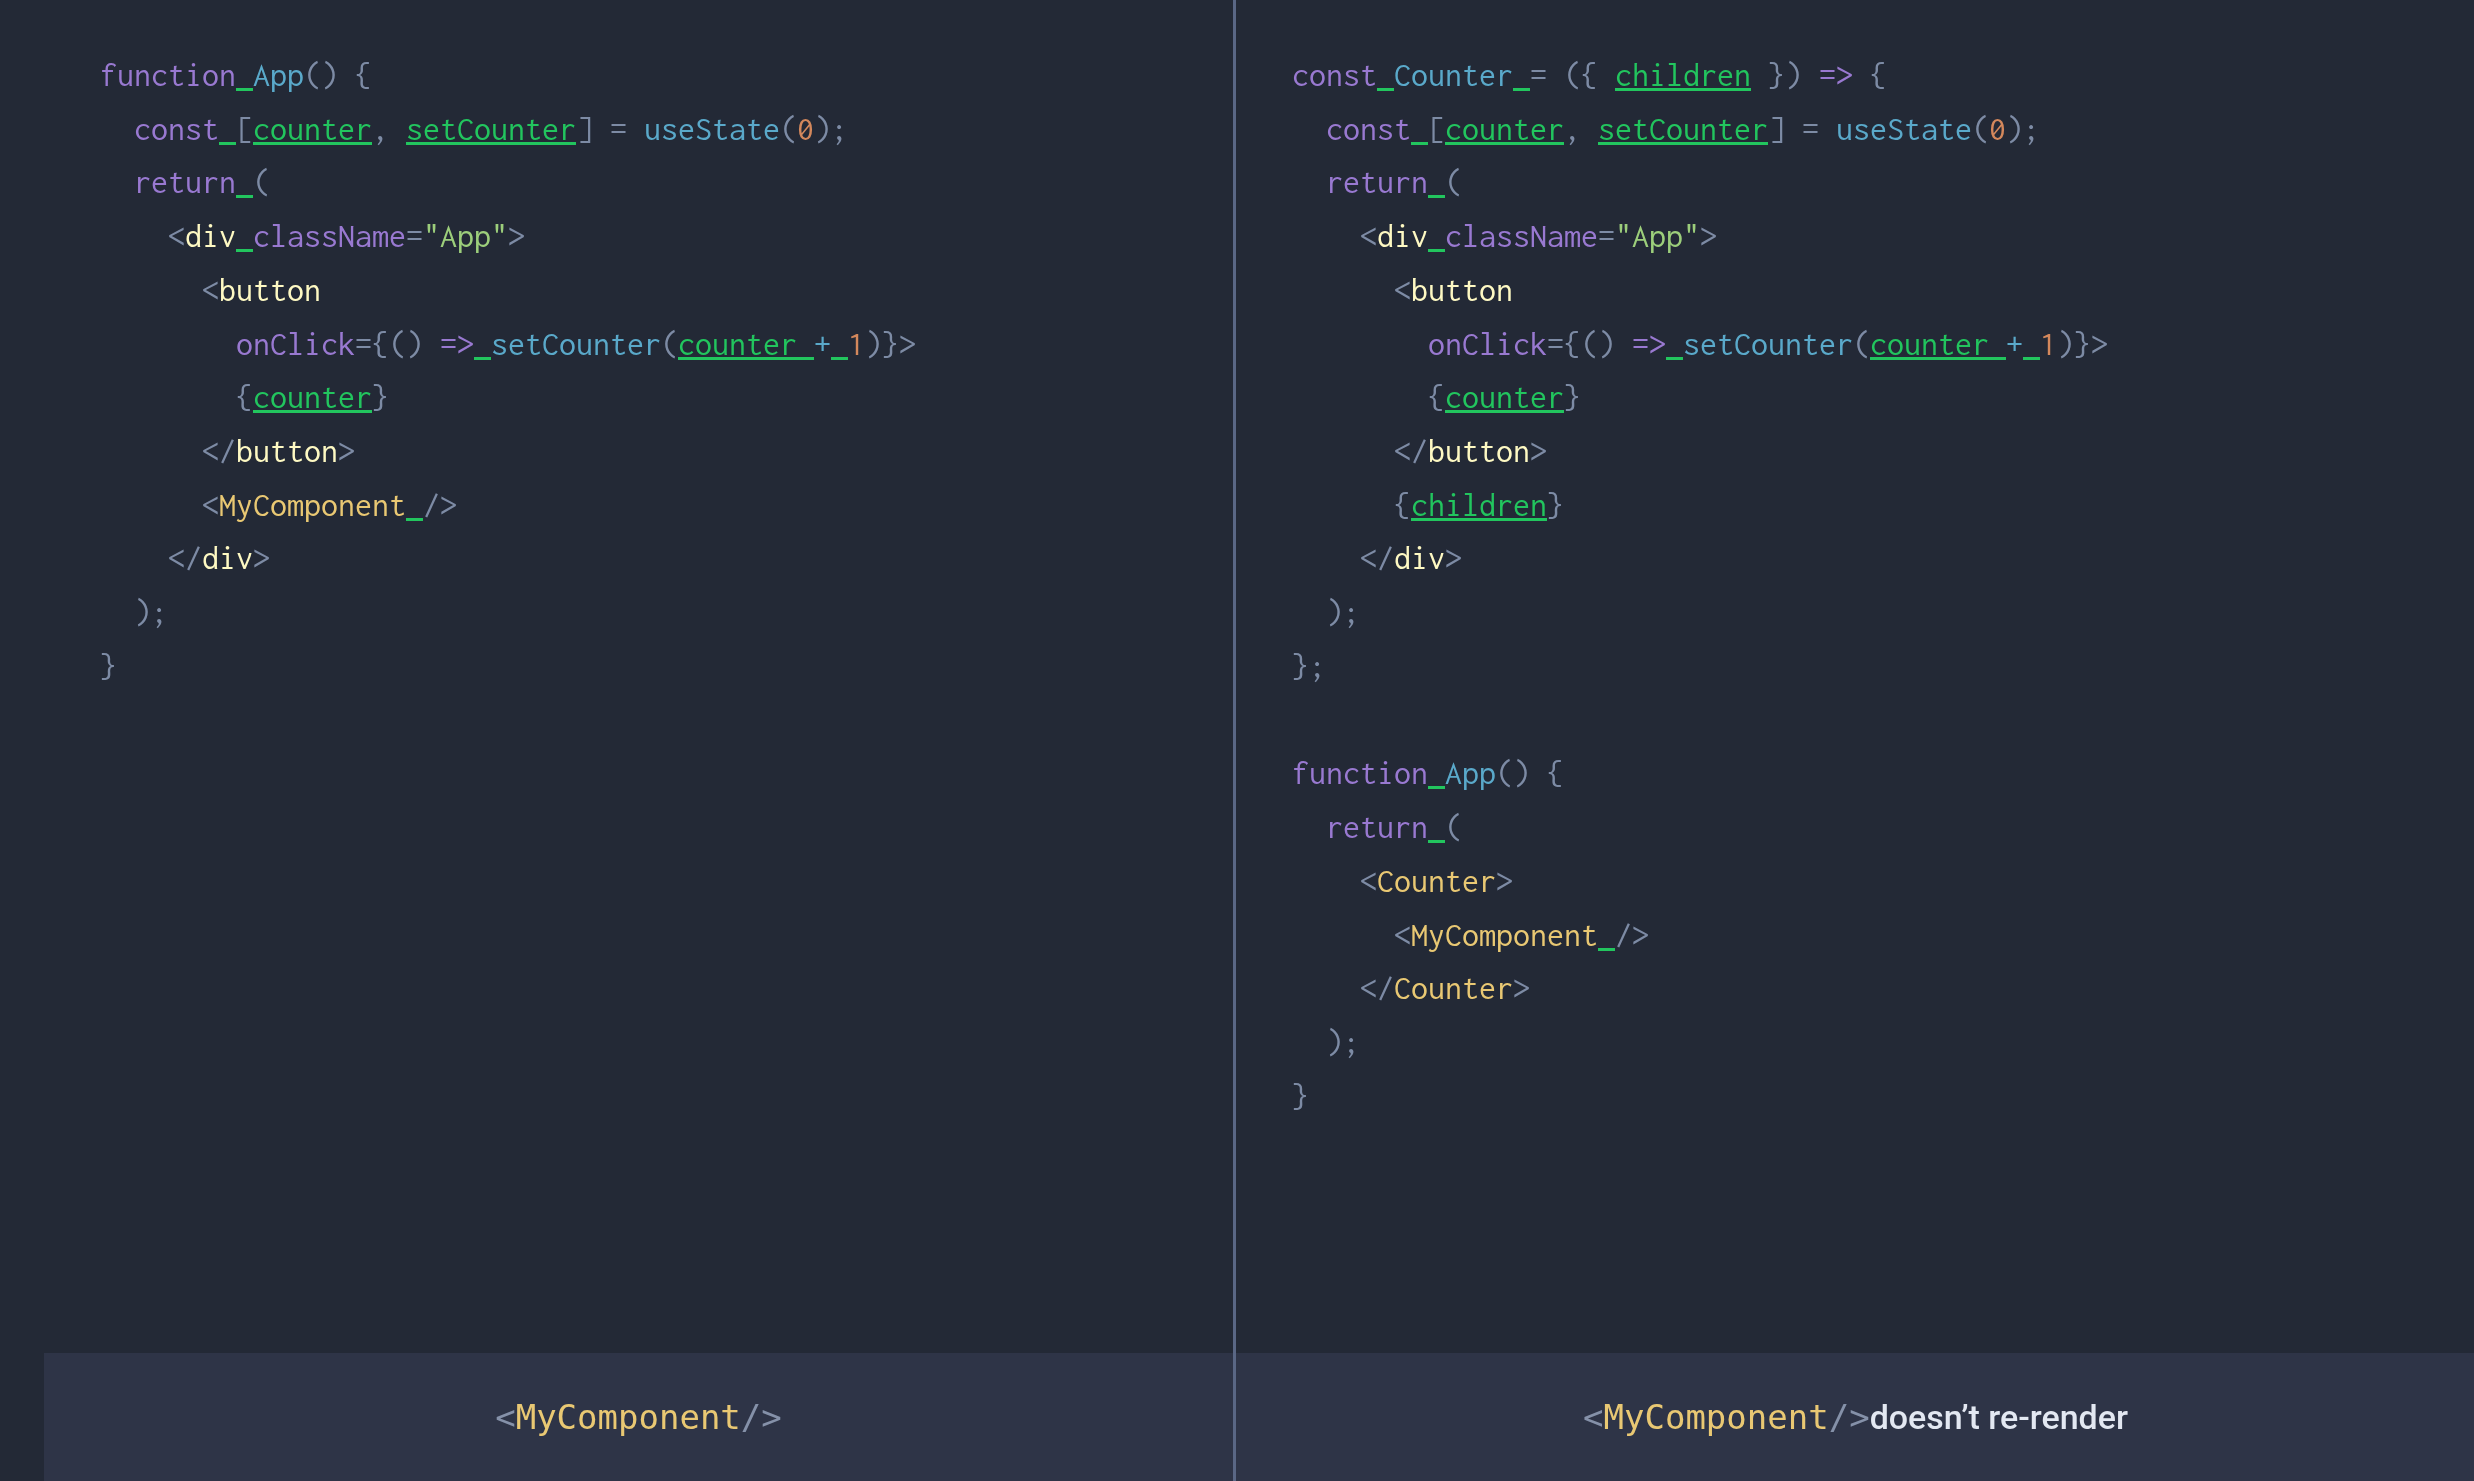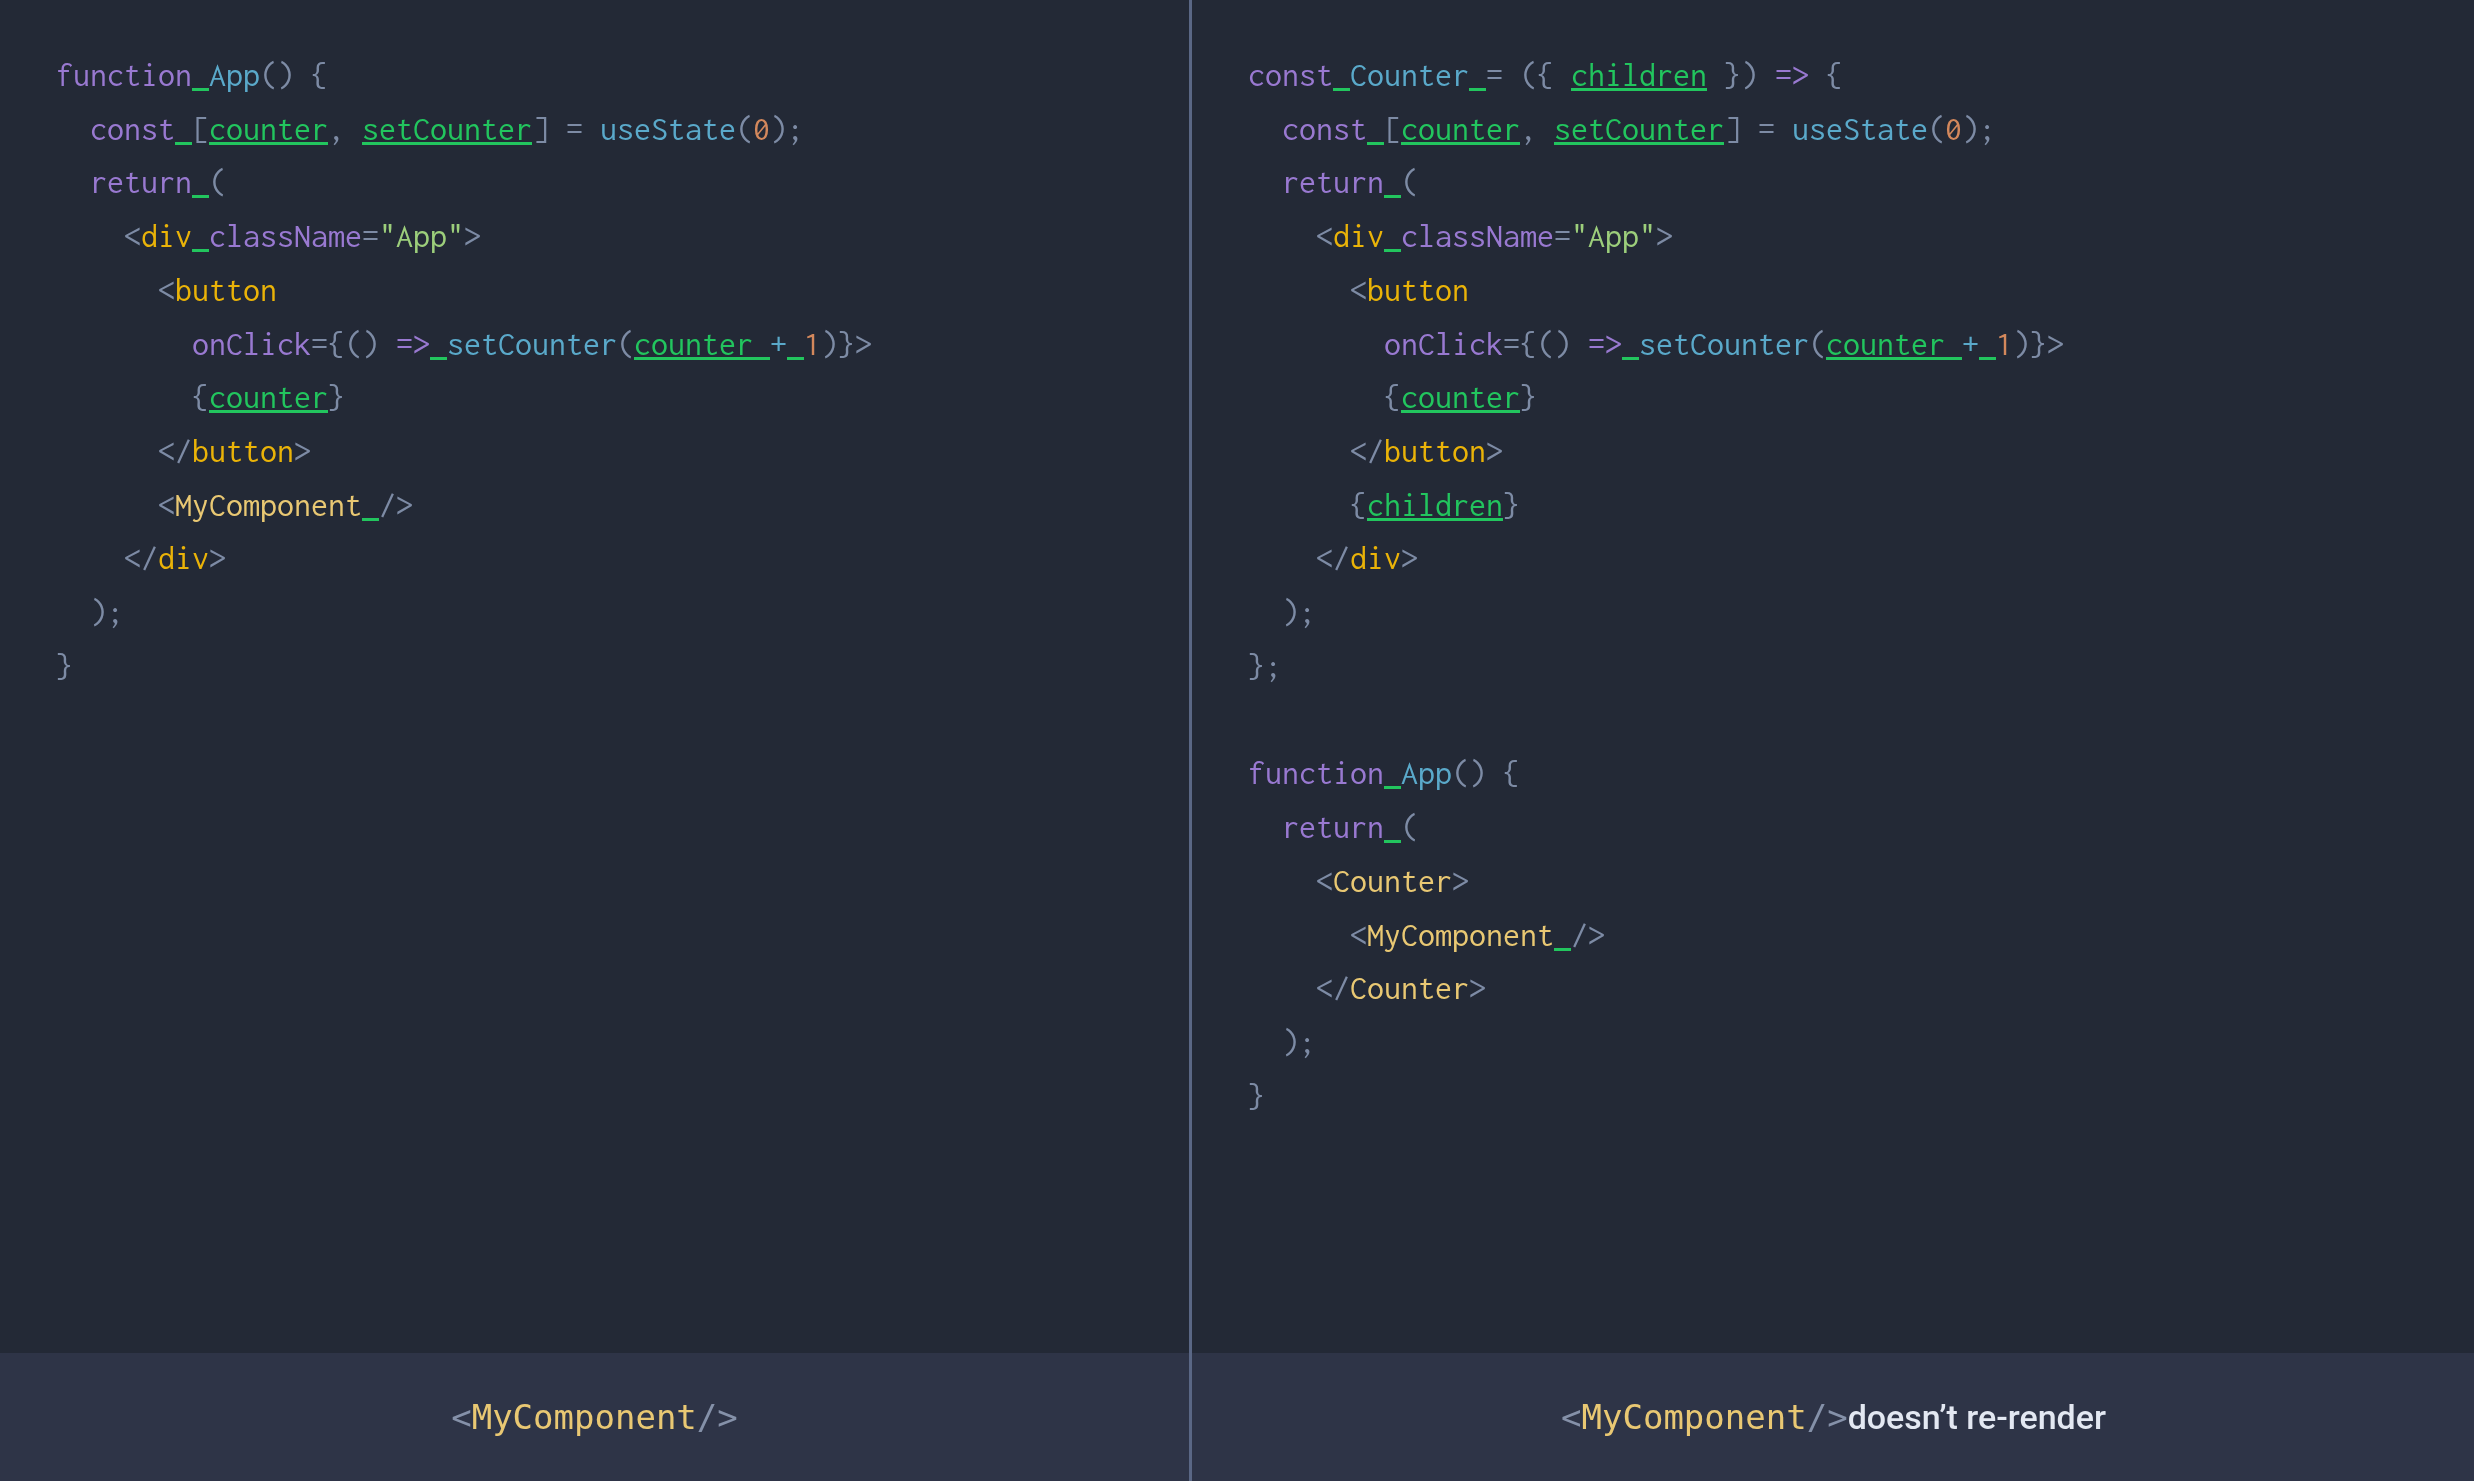--- a/index.html
+++ b/index.html
@@ -9,20 +9,21 @@
     background: #232936;
     font-family: "SF Mono", "Monaco", "Inconsolata", "Fira Code", "Fira Mono", ui-monospace, monospace;
     width: 2475px;
     height: 1481px;
     overflow: hidden;
   }
   .container {
     display: flex;
     width: 100%;
     height: 100%;
+    padding-left: 44px;
   }
   .panel {
     display: flex;
     flex-direction: column;
     height: 100%;
   }
   .panel.left {
     width: 1192px;
     border-right: 3.2px solid #5a6785;
   }
@@ -47,21 +48,21 @@
     font-family: -apple-system, BlinkMacSystemFont, "Segoe UI", Roboto, sans-serif;
     font-size: 34px;
     color: #e3e8f2;
     font-weight: 500;
   }
   
   .kw  { color: #9979d1; }   
   .fn  { color: #5aa9ca; }   
   .pn  { color: #7d8ba5; }   
   .num { color: #d4885c; }   
-  .tag { color: #eab308; }   
+  .tag { color: #fef9c3; }   
   .cmp { color: #e9c873; }   
   .attr{ color: #9979d1; }   
   .str { color: #9cce7b; }   
   .ang { color: #7d8ba5; }   
   .txt { color: #22c55e; text-decoration: underline; }   
   .op  { color: #5aa9ca; }   
   
   .cap-cmp { color: #e9c873; font-family: "SF Mono","Monaco",ui-monospace,monospace; }
   .cap-ang { color: #8591a9; font-family: "SF Mono","Monaco",ui-monospace,monospace; }
   .cap-txt { color: #e3e8f2; }

